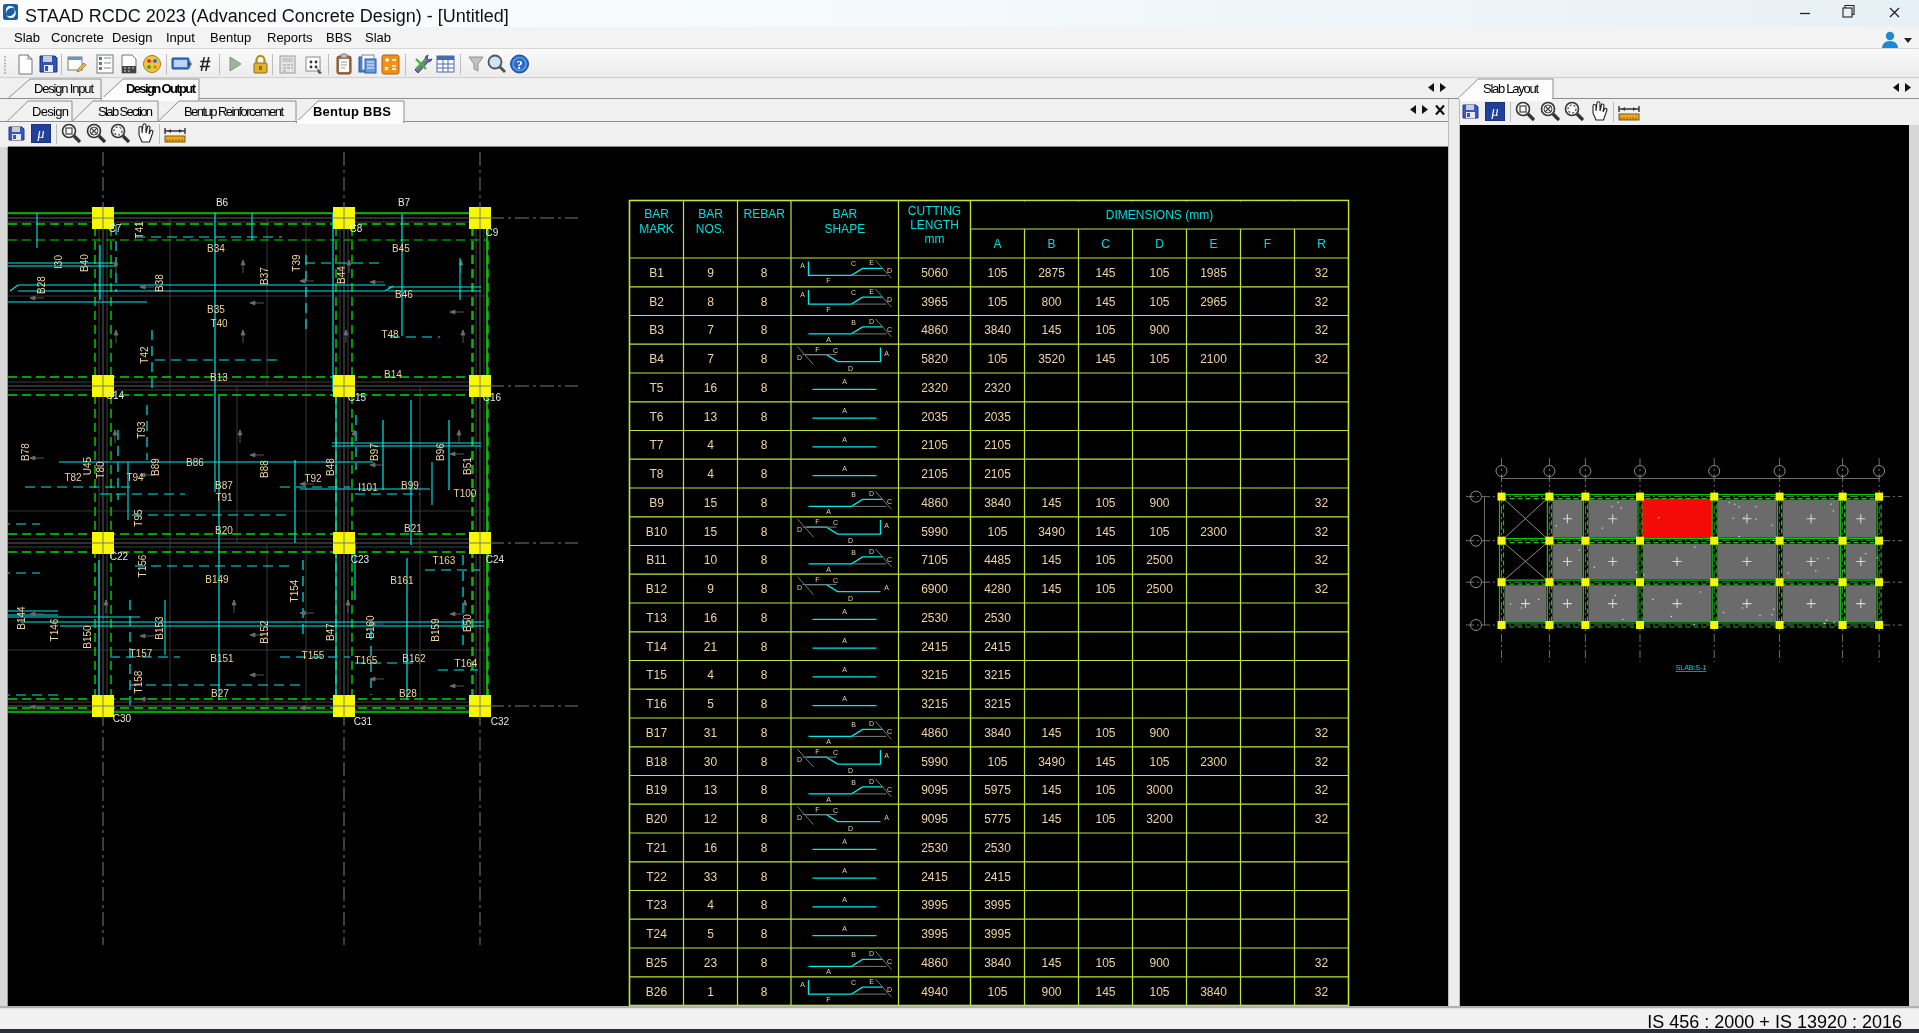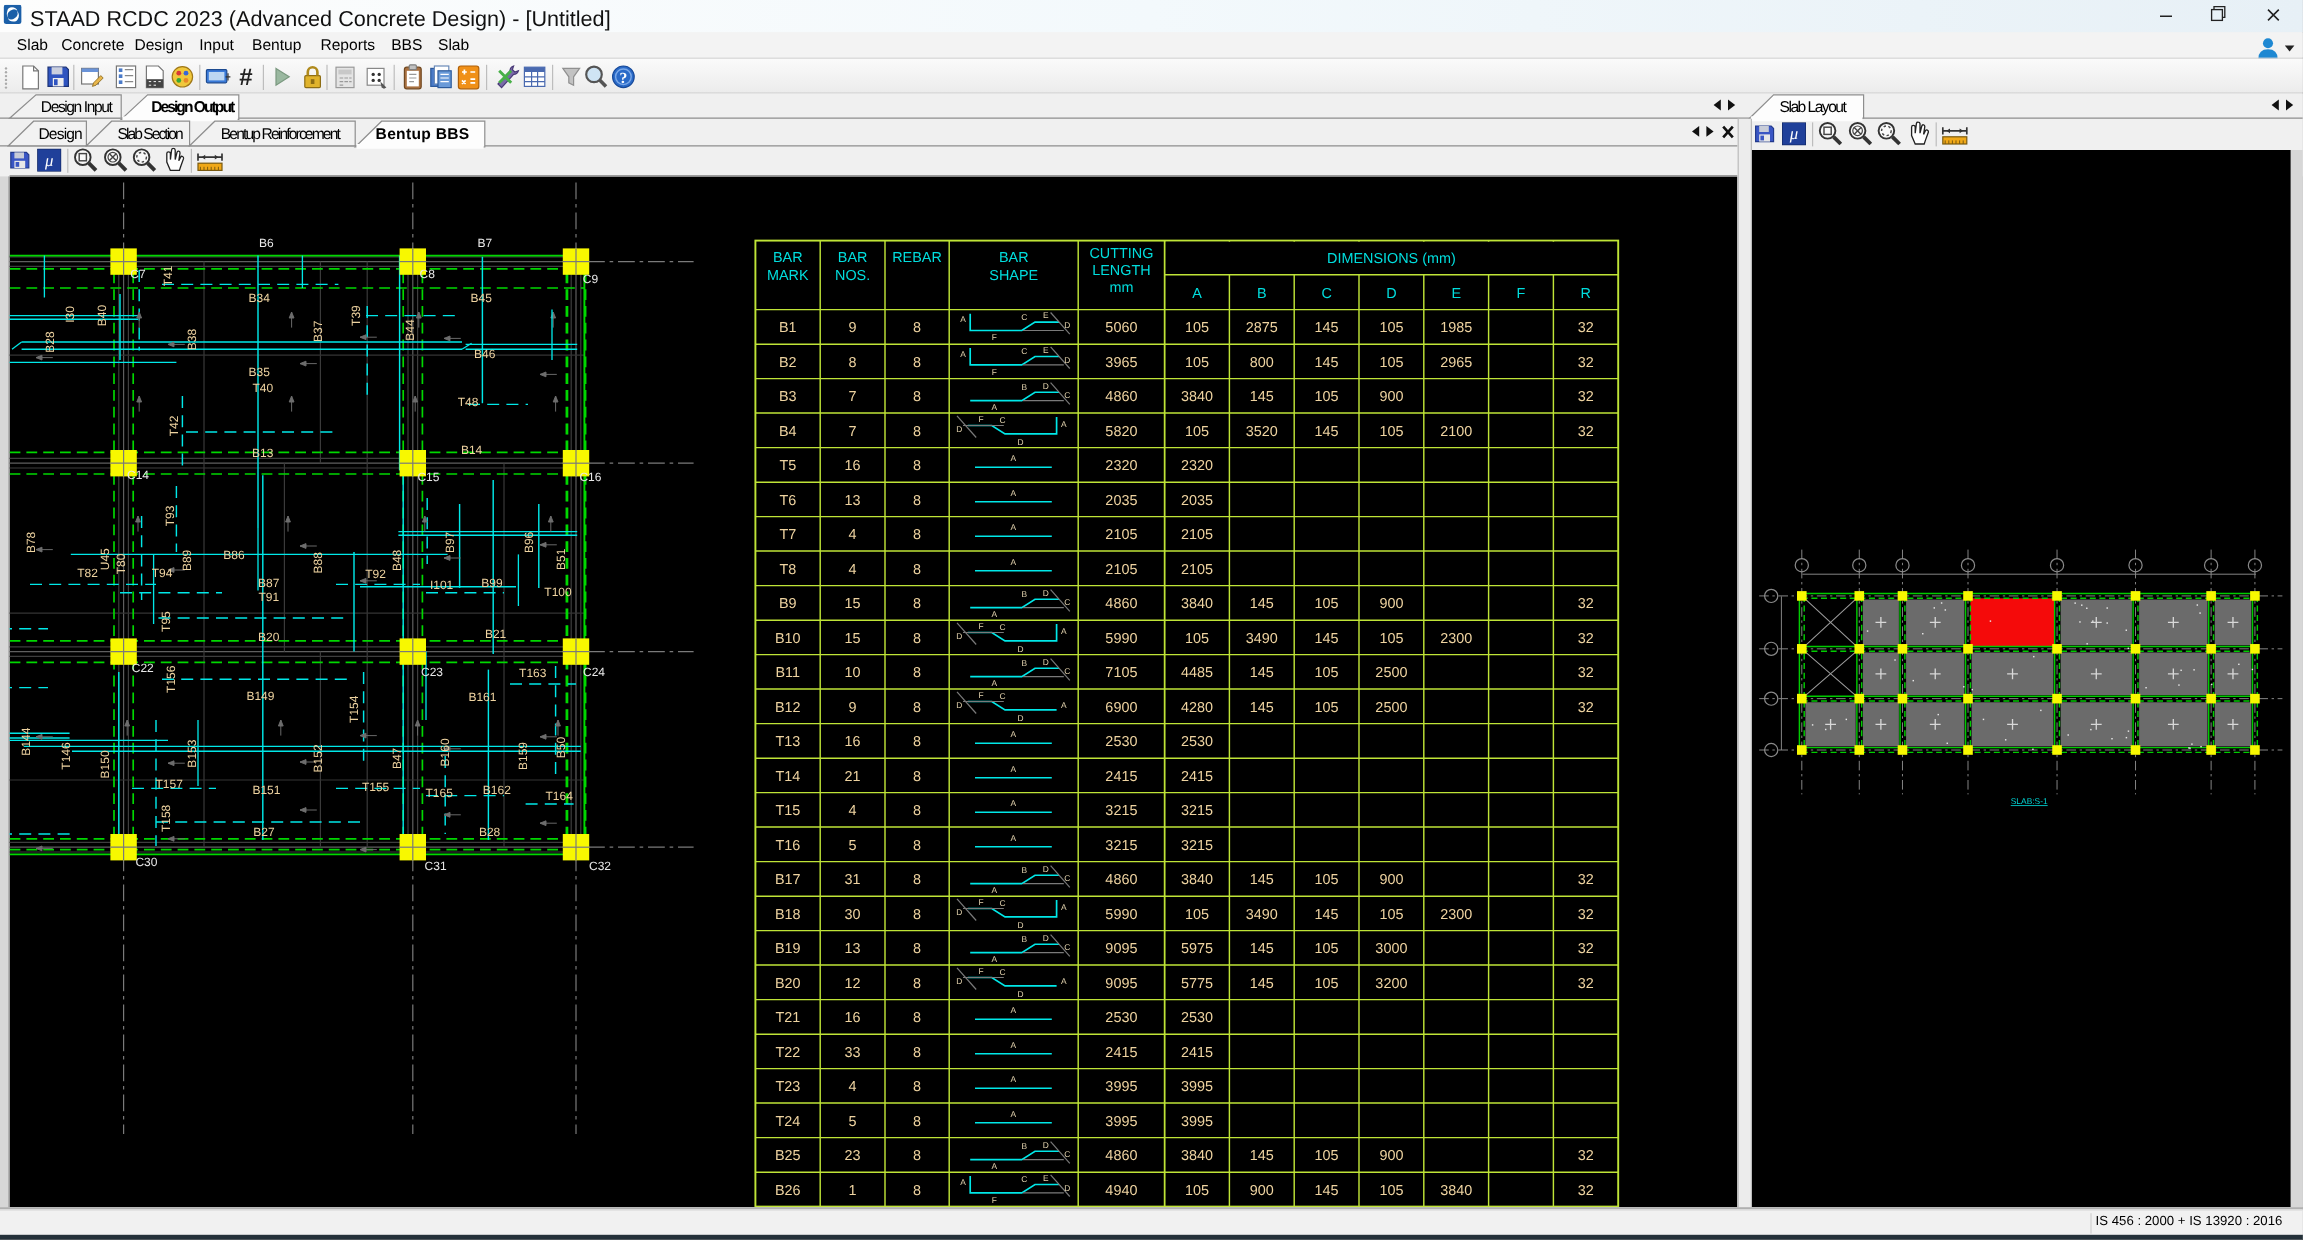--- a/index.html
+++ b/index.html
@@ -1091,14 +1091,14 @@
 <rect x="268.7" y="377.0" width="1.2" height="1.2" fill="#e8e8e8"></rect>
 <rect x="118.6" y="424.4" width="1.2" height="1.2" fill="#e8e8e8"></rect>
 <rect x="272.7" y="392.7" width="1.2" height="1.2" fill="#e8e8e8"></rect>
 <rect x="60.8" y="482.3" width="1.2" height="1.2" fill="#e8e8e8"></rect>
 <rect x="162.1" y="493.8" width="1.2" height="1.2" fill="#e8e8e8"></rect>
 <text x="231" y="545" fill="#00d8d8" font-size="7" text-anchor="middle" text-decoration="underline">SLAB:S-1</text>
 </svg>
 <div class="abs" style="left:0;top:1006px;width:1919px;height:2px;background:#b0b0b0"></div>
 <div class="abs" style="left:0;top:1008px;width:1919px;height:21px;background:#f1f1f1;border-top:1px solid #dfdfdf">
 <div class="abs" style="left:1742px;top:2px;width:1px;height:17px;background:#d0d0d0"></div>
-<div class="abs" style="right:17px;top:3px;font-size:11px;color:#000">IS 456 : 2000 + IS 13920 : 2016</div>
+<div class="abs" style="right:17px;top:3px;font-size:18px;color:#000">IS 456 : 2000 + IS 13920 : 2016</div>
 </div>
 <div class="abs" style="left:0;top:1029px;width:1919px;height:4px;background:#24313a"></div>
 </body></html>

